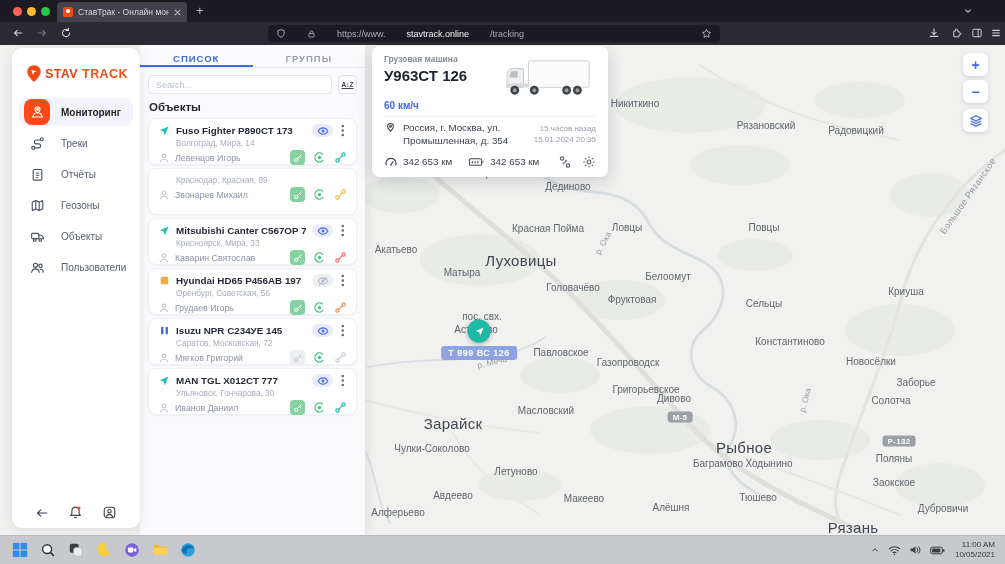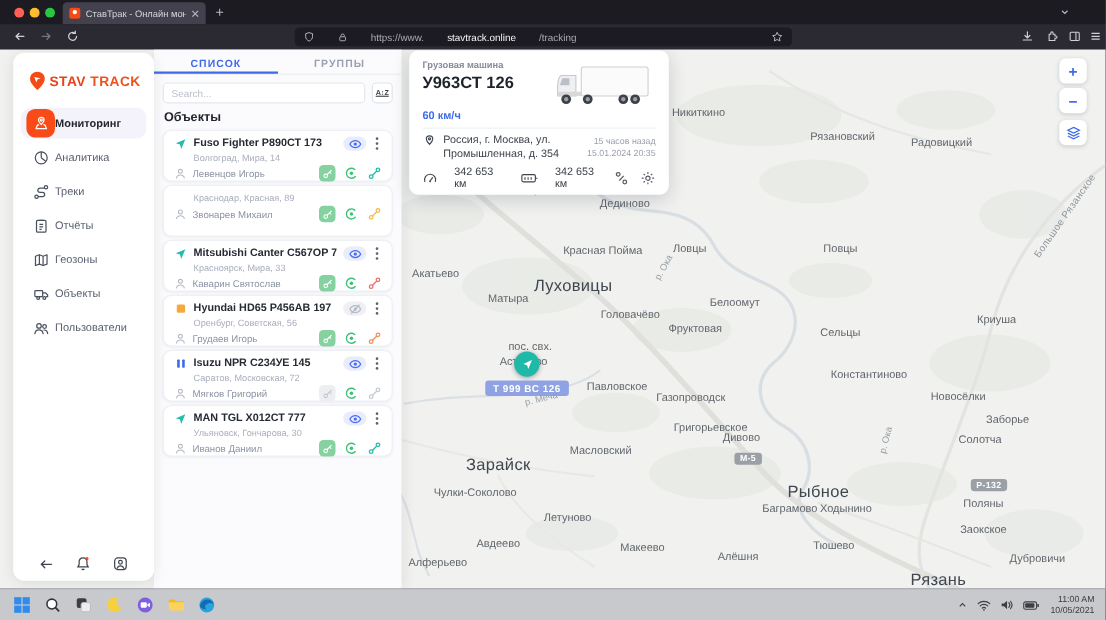--- a/index.html
+++ b/index.html
@@ -60,41 +60,41 @@
 .vkey.off{background:#eceef2}
 .vkey.off svg path,.vkey.off svg circle{stroke:#c3c8d2}
 .vpower{margin-left:8px;display:flex}
 .vlink{margin-left:8px;display:flex}
 .lk-teal{color:#2abdab}.lk-yellow{color:#ecc14e}.lk-red{color:#ee7070}.lk-orange{color:#ef9161}.lk-gray{color:#c7ccd6}
 
 .sidebar{position:absolute;left:12px;top:3px;width:128px;height:480px;background:#fff;border-radius:10px;box-shadow:0 2px 12px rgba(30,35,60,.10)}
 .logo{display:flex;align-items:center;gap:3px;padding:16px 0 12px 14px}
 .l1{font-size:12.5px;font-weight:bold;color:#e8431b;letter-spacing:.4px}
 .l2{font-size:12.5px;font-weight:900;color:#f0521d;letter-spacing:.4px;margin-left:1px}
-.nav-item{display:flex;align-items:center;height:28px;margin:3px 7px;border-radius:9px;padding-left:5px;cursor:pointer}
+.nav-item{display:flex;align-items:center;height:28px;margin:3px 7px;border-radius:9px;padding-left:5px;gap:11px;cursor:pointer}
 .nav-ic{width:26px;height:26px;display:flex;align-items:center;justify-content:center;color:#49505e;flex:none}
 .nav-item.active{background:#f4f2fb}
 .nav-item.active .nav-ic{background:#f84b17;border-radius:8px;color:#fff}
 .nav-lb{font-size:10px;color:#58606f;white-space:nowrap}
 .nav-item.active .nav-lb{color:#23262e;font-weight:bold}
 .sfoot{position:absolute;bottom:8px;left:0;width:100%;display:flex;justify-content:space-around;align-items:center;color:#3f4550;padding:0 14px}
 
 .popup{position:absolute;left:372px;top:1px;width:236px;background:#fff;border-radius:8px;box-shadow:0 4px 16px rgba(30,35,60,.18);padding:8px 12px}
 .p-head{display:flex}
 .p-left{flex:1}
 .p-type{font-size:8.5px;color:#858b97;font-weight:bold}
 .p-plate{font-size:15px;font-weight:bold;color:#1f232b;margin-top:3px}
 .p-speed{font-size:10px;color:#3d6ae8;font-weight:bold;margin-top:16px}
 .p-truck{width:94px;flex:none}
 .p-div{height:1px;background:#eef0f3;margin:5px 0}
 .p-loc{display:flex;gap:6px}
 .p-addr{flex:1;font-size:9.8px;color:#3a3f49;line-height:12.5px}
 .p-time{font-size:8px;color:#9aa0ab;text-align:right;line-height:11px;padding-top:1px}
 .p-stats{display:flex;align-items:center;margin-top:7px;height:15px}
-.p-sv{font-size:9.8px;color:#3a3f49;margin-left:15px}
+.p-sv{font-size:9.8px;color:#3a3f49;margin-left:5px}
 .p-g2{margin-left:16px;display:flex}
 .sp{flex:1}
 .p-act{margin-left:10px;color:#565b66;display:flex}
 
 .taskbar{position:absolute;left:0;bottom:0;width:1005px;height:29px;background:#c7c9cc;border-top:1px solid #b8babd;display:flex;align-items:center;padding:0 10px}
 .tapps{display:flex;align-items:center;gap:9px}
 .ticon{width:19px;height:19px;display:flex;align-items:center;justify-content:center}
 .tray{margin-left:auto;display:flex;align-items:center;gap:8px}
 .clock{margin-left:10px;text-align:right;font-size:8px;color:#393c40;line-height:1.3}
 </style>
@@ -607,29 +607,20 @@
               <path d="M5.5 9h-1l-1.6 3.8h10.2L11.5 9h-1"></path>
               <path d="M8 1.8c1.5 0 2.7 1.2 2.7 2.6C10.7 6.5 8 8.8 8 8.8S5.3 6.5 5.3 4.4C5.3 3 6.5 1.8 8 1.8z"></path>
               <circle cx="8" cy="4.4" r="1"></circle>
             </svg>
           </span>
           <span class="nav-lb">Мониторинг</span>
         </div>
         <div class="nav-item">
           <span class="nav-ic">
             <svg width="15" height="15" viewBox="0 0 16 16" fill="none" stroke="currentColor" stroke-width="1.2">
-              <circle cx="8" cy="8" r="5.8"></circle>
-              <path d="M8 8V2.2M8 8l4.3 3.4"></path>
-            </svg>
-          </span>
-          <span class="nav-lb">Аналитика</span>
-        </div>
-        <div class="nav-item">
-          <span class="nav-ic">
-            <svg width="15" height="15" viewBox="0 0 16 16" fill="none" stroke="currentColor" stroke-width="1.2">
               <circle cx="3.4" cy="12.6" r="1.6"></circle>
               <circle cx="12.6" cy="3.4" r="1.6"></circle>
               <path d="M5 12.6h4.2a2.1 2.1 0 0 0 0-4.2H6.8a2.1 2.1 0 0 1 0-4.2H11"></path>
             </svg>
           </span>
           <span class="nav-lb">Треки</span>
         </div>
         <div class="nav-item">
           <span class="nav-ic">
             <svg width="15" height="15" viewBox="0 0 16 16" fill="none" stroke="currentColor" stroke-width="1.2">

